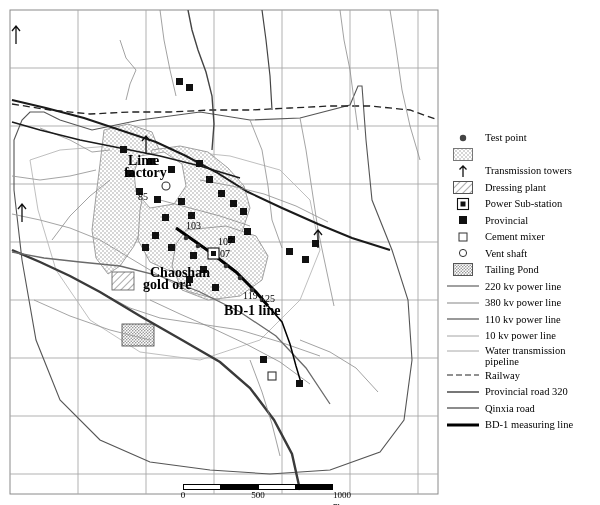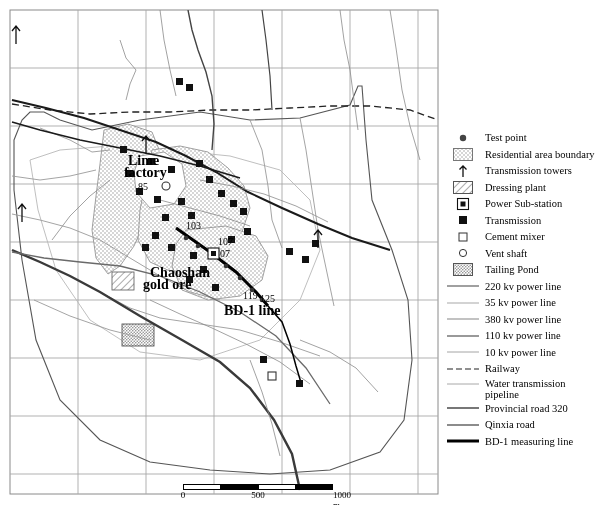--- a/index.html
+++ b/index.html
@@ -252,21 +252,21 @@
         <path d="M 16 44 L 16 26 M 12 31 L 16 26 L 20 31"></path>
         <path d="M 22 222 L 22 204 M 18 209 L 22 204 L 26 209"></path>
         <path d="M 318 248 L 318 230 M 314 235 L 318 230 L 322 235"></path>
         <path d="M 146 154 L 146 136 M 142 141 L 146 136 L 150 141"></path>
       </g>
     </g>
   </svg>
 
   <div class="maplabel bold" style="left:128px; top:153px;">Lime</div>
   <div class="maplabel bold" style="left:124px; top:165px;">factory</div>
-  <div class="maplabel" style="left:138px; top:181px;">85</div>
+  <div class="maplabel" style="left:138px; top:191px;">85</div>
   <div class="maplabel" style="left:186px; top:220px;">103</div>
   <div class="maplabel" style="left:218px; top:236px;">107</div>
   <div class="maplabel" style="left:220px; top:248px;">07</div>
   <div class="maplabel" style="left:243px; top:290px;">119</div>
   <div class="maplabel" style="left:260px; top:293px;text-align:center;">125</div>
   <div class="maplabel bold" style="left:150px; top:265px;">Chaoshan</div>
   <div class="maplabel bold" style="left:143px; top:277px;">gold ore</div>
   <div class="maplabel bold" style="left:224px; top:303px;text-align:right;">BD-1 line</div>
 
   <div class="legend">
@@ -279,21 +279,20 @@
       </div>
       <div class="legend-label">Test point</div>
     </div>
 
     <div class="legend-row">
       <div class="legend-sym">
         <svg width="20" height="13">
             <rect x="0.5" y="0.5" width="19" height="12" fill="url(#stipple)" stroke="#777"></rect>
           </svg>
       </div>
-      <div class="legend-label">Residential area boundary</div>
     </div>
 
     <div class="legend-row">
       <div class="legend-sym">
         <svg width="14" height="14">
             <path d="M 7 13 L 7 2 M 3.5 5.5 L 7 2 L 10.5 5.5" stroke="#111" stroke-width="1.3" fill="none"></path>
           </svg>
       </div>
       <div class="legend-label">Transmission towers</div>
     </div>
@@ -316,21 +315,21 @@
       </div>
       <div class="legend-label">Power Sub-station</div>
     </div>
 
     <div class="legend-row">
       <div class="legend-sym">
         <svg width="14" height="14">
             <rect x="3" y="3" width="8" height="8" fill="#111"></rect>
           </svg>
       </div>
-      <div class="legend-label">Transmission</div>
+      <div class="legend-label">Provincial</div>
     </div>
 
     <div class="legend-row">
       <div class="legend-sym">
         <svg width="14" height="14">
             <rect x="3" y="3" width="8" height="8" fill="#fff" stroke="#333" stroke-width="1"></rect>
           </svg>
       </div>
       <div class="legend-label">Cement mixer</div>
     </div>
@@ -355,28 +354,20 @@
 
     <div class="legend-row">
       <div class="legend-sym">
         <svg width="32" height="12">
             <line x1="0" y1="6" x2="32" y2="6" stroke="#888" stroke-width="1.6"></line>
           </svg>
       </div>
       <div class="legend-label">220 kv power line</div>
     </div>
 
-    <div class="legend-row">
-      <div class="legend-sym">
-        <svg width="32" height="12">
-            <line x1="0" y1="6" x2="32" y2="6" stroke="#b0b0b0" stroke-width="1.1"></line>
-          </svg>
-      </div>
-      <div class="legend-label">35 kv power line</div>
-    </div>
 
     <div class="legend-row">
       <div class="legend-sym">
         <svg width="32" height="12">
             <line x1="0" y1="6" x2="32" y2="6" stroke="#999" stroke-width="1.2"></line>
           </svg>
       </div>
       <div class="legend-label">380 kv power line</div>
     </div>
 
@@ -389,38 +380,38 @@
       <div class="legend-label">110 kv power line</div>
     </div>
 
     <div class="legend-row">
       <div class="legend-sym">
         <svg width="32" height="12">
             <line x1="0" y1="6" x2="32" y2="6" stroke="#9a9a9a" stroke-width="0.9"></line>
           </svg>
       </div>
       <div class="legend-label">10 kv power line</div>
-    </div>
-
-    <div class="legend-row">
-      <div class="legend-sym">
-        <svg width="32" height="12">
-            <line x1="0" y1="6" x2="32" y2="6" stroke="#222" stroke-width="1.2" stroke-dasharray="6,3"></line>
-          </svg>
-      </div>
-      <div class="legend-label">Railway</div>
     </div>
 
     <div class="legend-row" style="align-items:flex-start;">
       <div class="legend-sym" style="height:12px;">
         <svg width="32" height="12">
             <line x1="0" y1="6" x2="32" y2="6" stroke="#a8a8a8" stroke-width="1.0"></line>
           </svg>
       </div>
       <div class="legend-label two-line" style="max-width:112px;">Water transmission pipeline</div>
+    </div>
+
+    <div class="legend-row">
+      <div class="legend-sym">
+        <svg width="32" height="12">
+            <line x1="0" y1="6" x2="32" y2="6" stroke="#222" stroke-width="1.2" stroke-dasharray="6,3"></line>
+          </svg>
+      </div>
+      <div class="legend-label">Railway</div>
     </div>
 
     <div class="legend-row">
       <div class="legend-sym">
         <svg width="32" height="12">
             <line x1="0" y1="6" x2="32" y2="6" stroke="#777" stroke-width="2.0"></line>
           </svg>
       </div>
       <div class="legend-label">Provincial road 320</div>
     </div>

